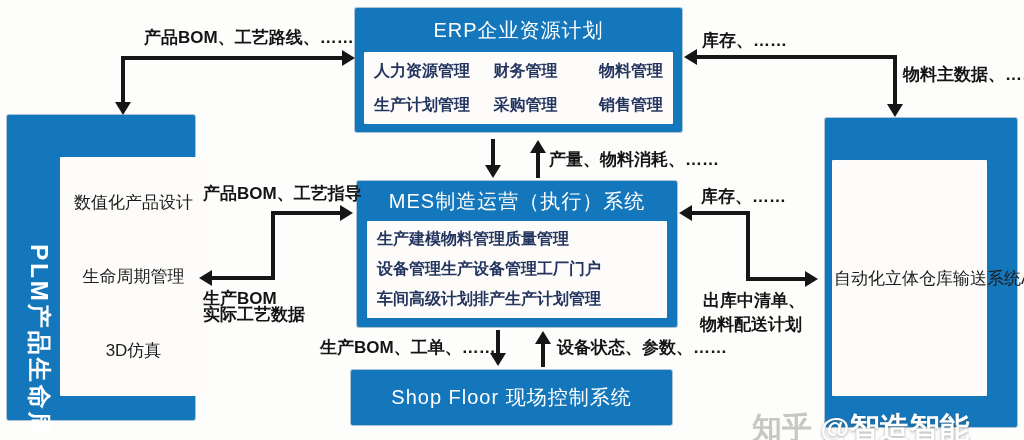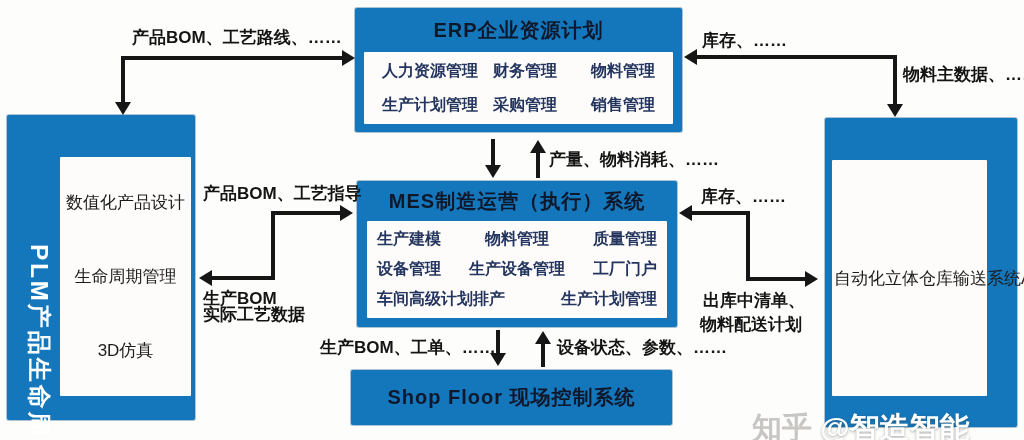--- a/index.html
+++ b/index.html
@@ -6,43 +6,43 @@
   body{
     font-family:"Liberation Sans","DejaVu Sans",sans-serif;
     background:#ffffff;
   }
   #canvas{
     position:relative;width:1024px;height:440px;overflow:hidden;
     background:#fdfdfb;
   }
   
   .bluebox{position:absolute;background:#1577bb;border-radius:2px;box-shadow:0 0 0 1px rgba(20,90,140,.35);}
-  .boxtitle{color:#0f172a;font-weight:bold;text-align:center;letter-spacing:1px;}
+  .boxtitle{color:#ffffff;font-weight:normal;text-align:center;letter-spacing:1px;}
   .whitebox{background:#fdfcfa;border-radius:1px;}
   
   #erp-box{left:355px;top:8px;width:327px;height:124px;display:flex;flex-direction:column;}
   #erp-box .boxtitle{font-size:20px;line-height:44px;height:44px;}
   #erp-box .whitebox{flex:1;margin:0 9px 8px 9px;display:grid;
-    grid-template-columns:1.15fr 1fr 1fr;align-items:center;padding:2px 18px;}
+    grid-template-columns:1.15fr 1fr 1fr;align-items:center;padding:2px 10px;}
   .erp-item{font-size:16px;font-weight:600;color:#23345e;white-space:nowrap;}
   .cell-c{justify-self:center;} .cell-e{justify-self:end;}
   
   #mes-box{left:357px;top:181px;width:320px;height:146px;display:flex;flex-direction:column;}
   #mes-box .boxtitle{font-size:20px;line-height:40px;height:40px;}
   #mes-box .whitebox{flex:1;margin:0 10px 9px 10px;display:flex;flex-direction:column;
     justify-content:space-around;padding:3px 10px;}
-  .mes-row{display:flex;justify-content:space-between;}
+  .mes-row{display:flex;}
   .mes-item{font-size:16px;font-weight:600;color:#23345e;white-space:nowrap;}
   
   #sf-box{left:351px;top:370px;width:321px;height:55px;display:flex;align-items:center;justify-content:center;}
   #sf-box .boxtitle{font-size:20px;}
   
   #plm-box{left:7px;top:115px;width:188px;height:305px;}
   #plm-box .whitebox{position:absolute;left:53px;top:42px;width:127px;height:223px;
-    display:flex;flex-direction:column;justify-content:space-around;align-items:center;padding:8px 2px;text-align:right;}
+    display:flex;flex-direction:column;justify-content:space-around;align-items:center;padding:8px 10px;text-align:right;}
   
   #wms-box{left:825px;top:118px;width:192px;height:309px;}
   #wms-box .whitebox{position:absolute;left:7px;top:42px;width:151px;height:220px;
     display:flex;flex-direction:row;justify-content:space-around;align-items:center;padding:8px 2px;}
   .side-item{font-size:17px;color:#1c1c1c;font-weight:500;white-space:nowrap;}
   .v-label{position:absolute;color:#ffffff;font-weight:bold;font-size:24px;letter-spacing:3px;
     text-align:center;transform:rotate(90deg);white-space:nowrap;}
   #plm-label{left:-113px;top:248px;width:290px;height:38px;line-height:38px;}
   
   .hline,.vline{position:absolute;background:#161616;}
@@ -116,21 +116,21 @@
       <span class="side-item">自动化立体仓库</span>
       <span class="side-item">输送系统</span>
       <span class="side-item">AGVX小车</span>
     </div>
   </div>
 
   <div class="hline" style="left:123px;top:56px;width:222px;"></div>
   <div class="arr arr-right" style="left:342px;top:50px;"></div>
   <div class="vline" style="left:121px;top:56px;height:46px;"></div>
   <div class="arr arr-down" style="left:115px;top:102px;"></div>
-  <div class="flow-label" style="left:132px;top:26px;">产品BOM、工艺路线、……</div>
+  <div class="flow-label" style="left:144px;top:26px;">产品BOM、工艺路线、……</div>
 
   <div class="hline" style="left:697px;top:55px;width:200px;"></div>
   <div class="arr arr-left" style="left:684px;top:49px;"></div>
   <div class="vline" style="left:893px;top:55px;height:49px;"></div>
   <div class="arr arr-down" style="left:887px;top:104px;"></div>
   <div class="flow-label" style="left:702px;top:29px;">库存、……</div>
   <div class="flow-label" style="left:903px;top:63px;">物料主数据、……</div>
 
   <div class="vline" style="left:491px;top:139px;height:27px;"></div>
   <div class="arr arr-down" style="left:485px;top:165px;"></div>

